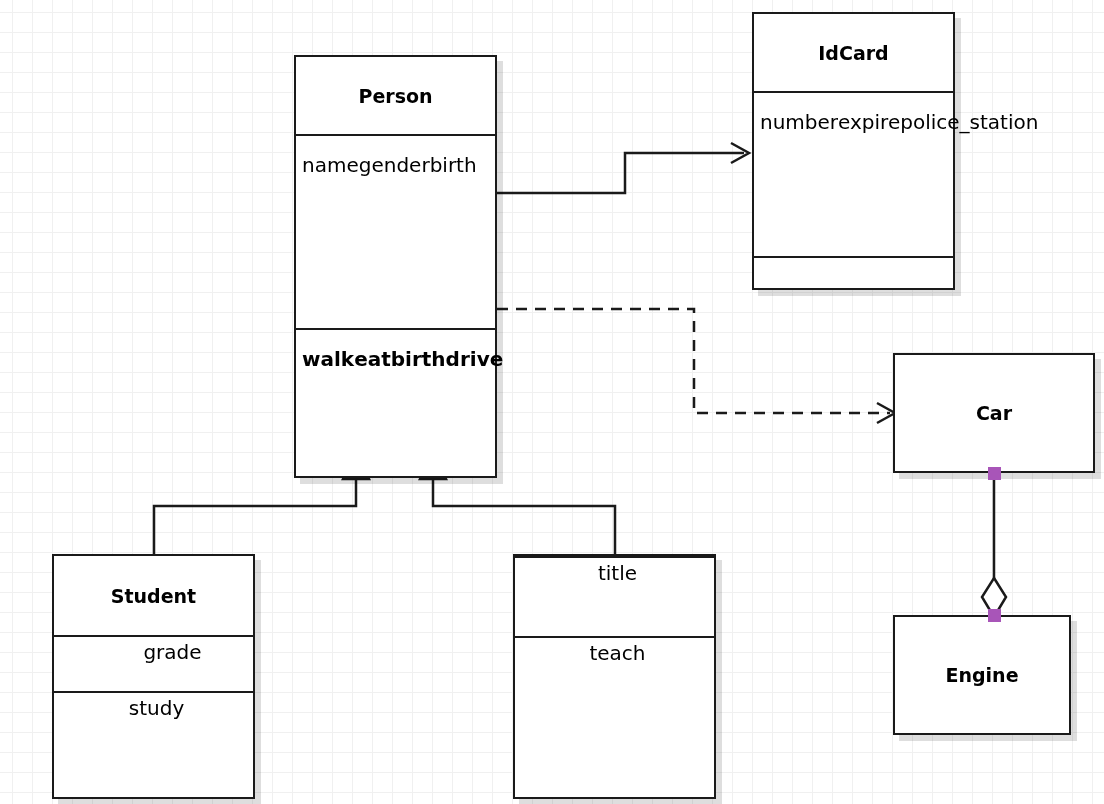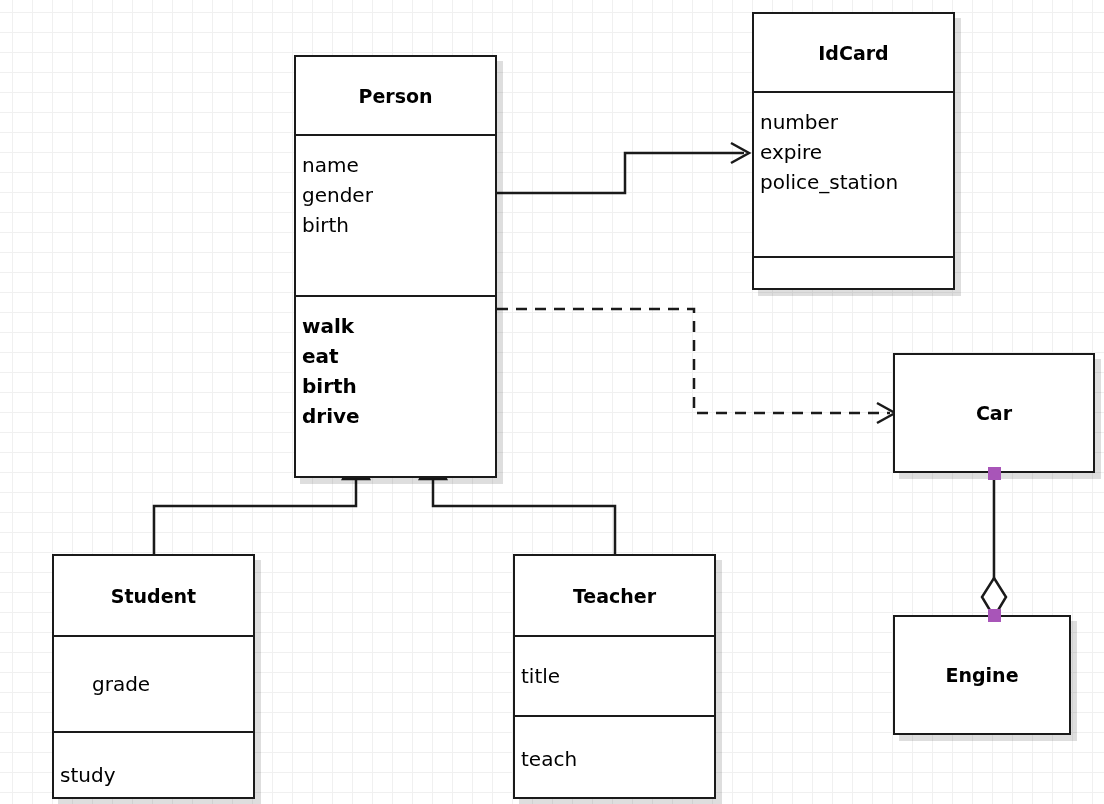--- a/index.html
+++ b/index.html
@@ -46,21 +46,21 @@
     align-items: center;
     justify-content: center;
     box-sizing: border-box;
     border-radius: 16px;
   }
   .uml-compartment {
     border-top: 2.5px solid #1a1a1a;
     box-sizing: border-box;
     padding: 0 0 0 6px;
     display: flex;
-    flex-direction: column;
+    flex-direction: row;
     justify-content: center;
   }
   .uml-compartment.top-pad {
     justify-content: flex-start;
     padding-top: 14px;
   }
   .uml-member {
     font-size: 20px;
     line-height: 30px;
     color: #000000;
@@ -105,21 +105,21 @@
     </g>
 
     <g>
       <path d="M 994 473 L 994 580" fill="none" stroke="#1a1a1a" stroke-width="2.5"></path>
       <polygon points="994,578 1006,597 994,617 982,597" fill="#ffffff" stroke="#1a1a1a" stroke-width="2.5"></polygon>
     </g>
   </svg>
 
   <div class="uml-class" style="left:294px; top:55px; width:203px; height:423px;">
     <div class="uml-title" style="height:77px;">Person</div>
-    <div class="uml-compartment top-pad" style="height:161px;">
+    <div class="uml-compartment top-pad" style="height:194px;">
       <div class="uml-member">name</div>
       <div class="uml-member">gender</div>
       <div class="uml-member">birth</div>
     </div>
     <div class="uml-compartment top-pad" style="height:182px;font-weight:bold;">
       <div class="uml-member">walk</div>
       <div class="uml-member">eat</div>
       <div class="uml-member">birth</div>
       <div class="uml-member">drive</div>
     </div>
@@ -130,30 +130,29 @@
     <div class="uml-compartment top-pad" style="height:165px;">
       <div class="uml-member">number</div>
       <div class="uml-member">expire</div>
       <div class="uml-member">police_station</div>
     </div>
     <div class="uml-compartment" style="height:36px;"></div>
   </div>
 
   <div class="uml-class" style="left:52px; top:554px; width:203px; height:245px;">
     <div class="uml-title" style="height:79px;">Student</div>
-    <div class="uml-compartment" style="height:96px;padding-left:38px;">
+    <div class="uml-compartment" style="height:56px;padding-left:38px;">
       <div class="uml-member">grade</div>
     </div>
     <div class="uml-compartment" style="height:86px;">
       <div class="uml-member">study</div>
     </div>
   </div>
 
   <div class="uml-class" style="left:513px; top:554px; width:203px; height:245px;">
-    <div class="uml-title" style="height:79px;">Teacher</div>
     <div class="uml-compartment" style="height:80px;">
       <div class="uml-member">title</div>
     </div>
     <div class="uml-compartment" style="height:86px;">
       <div class="uml-member">teach</div>
     </div>
   </div>
 
   <div class="uml-class simple-box" style="left:893px; top:353px; width:202px; height:120px;">
     <div class="uml-title">Car</div>

